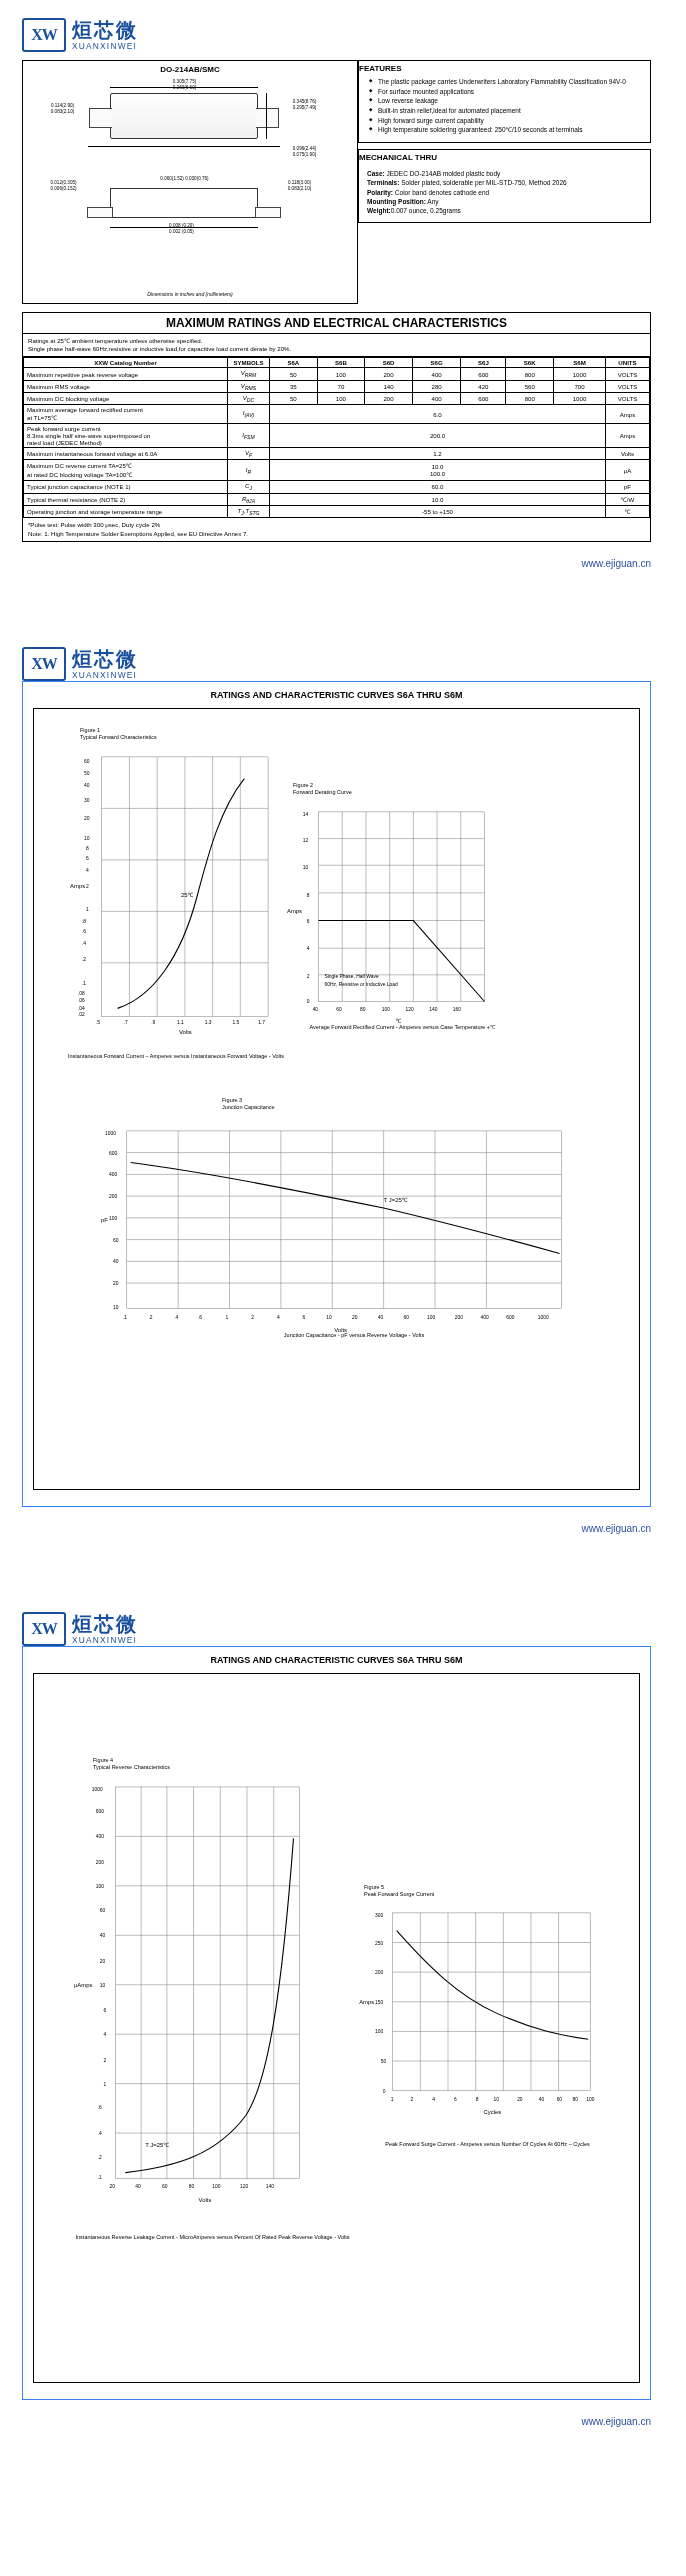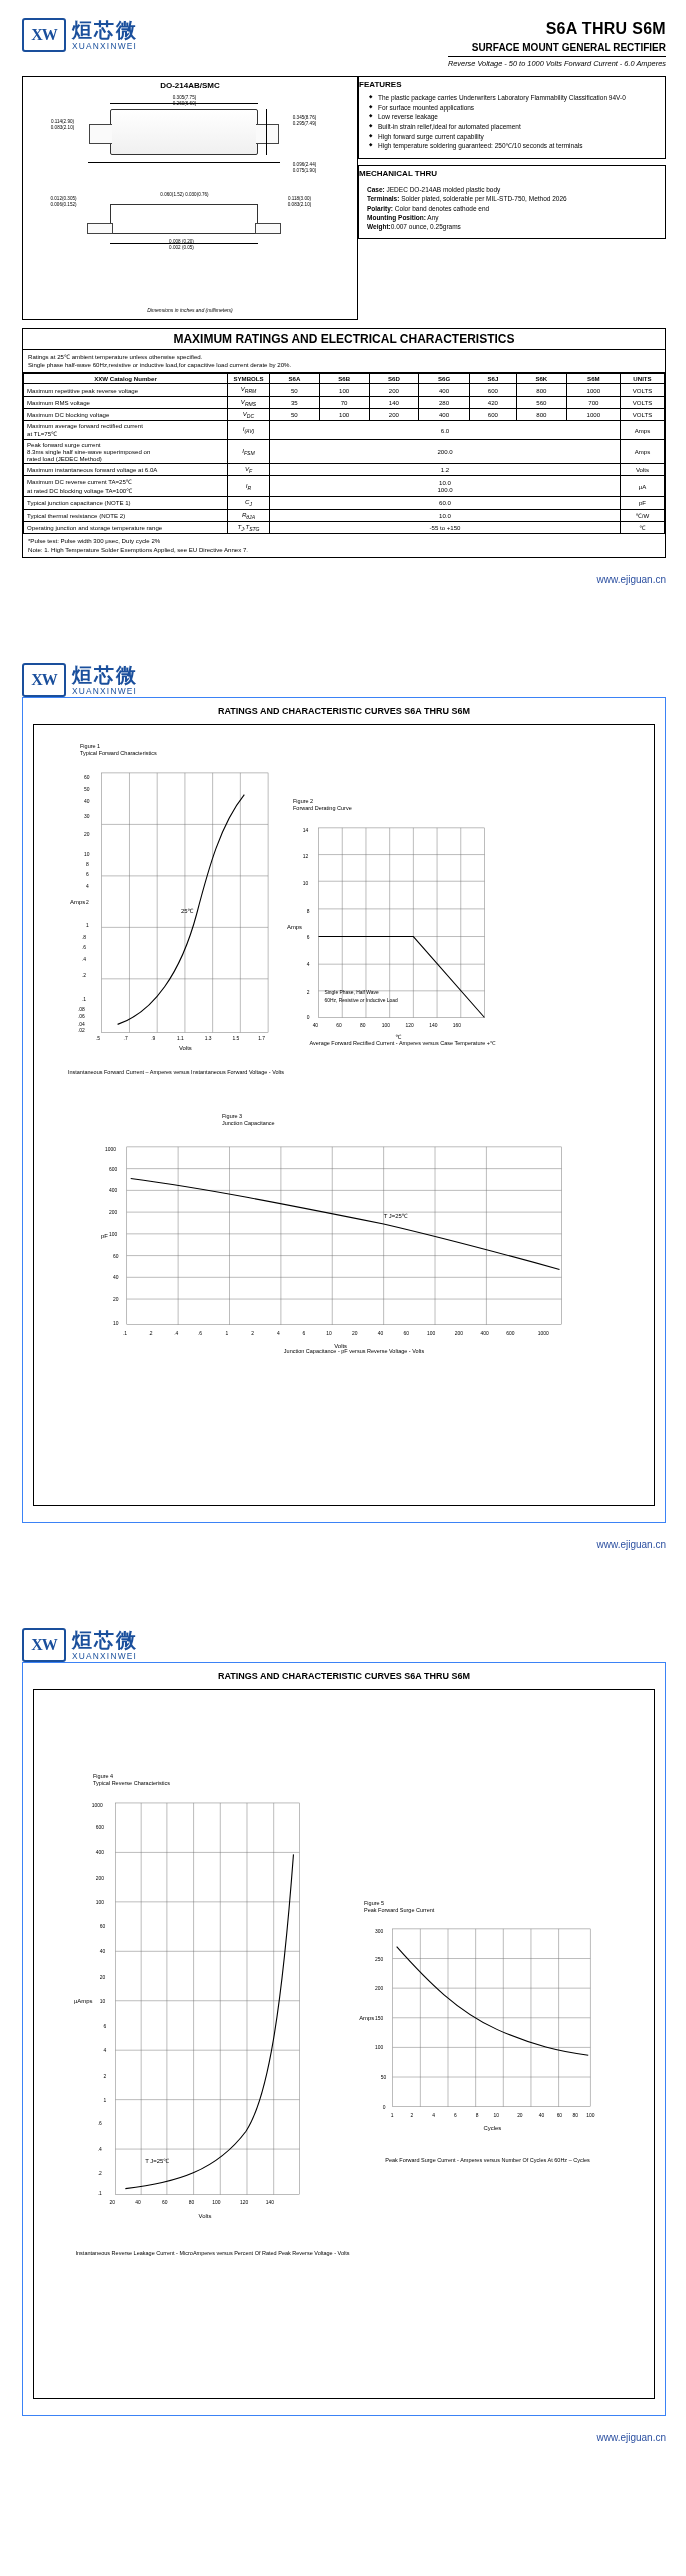--- a/index.html
+++ b/index.html
@@ -7,21 +7,21 @@
   body {
     width: 687px;
     background: #ffffff;
     font-family: "Liberation Sans", sans-serif;
     color: #000;
     font-size: 7px;
   }
   .page {
     width: 687px;
     position: relative;
-    padding: 18px 21px 10px 22px;
+    padding: 18px 36px 10px 22px;
   }
   
   .hdr { display:flex; align-items:flex-start; justify-content:space-between; }
   .logo-wrap { display:flex; align-items:center; gap:6px; }
   .logo-mark {
     width:44px; height:34px; border:2px solid #1a4f9c; border-radius:3px;
     display:flex; align-items:center; justify-content:center;
     color:#1a4f9c; font-weight:bold; font-size:16px; letter-spacing:-1px;
     font-family:"Liberation Serif", serif;
   }
@@ -101,26 +101,20 @@
 
 <div class="page">
 
   <div class="hdr">
     <div class="logo-wrap">
       <div class="logo-mark">XW</div>
       <div class="logo-text">
         <div class="logo-cn">烜芯微</div>
         <div class="logo-en">XUANXINWEI</div>
       </div>
-    </div>
-    <div class="hdr-right">
-      <div class="title-main">S6A THRU S6M</div>
-      <div class="title-sub">SURFACE MOUNT GENERAL RECTIFIER</div>
-      <div class="title-line"></div>
-      <div class="title-it">Reverse Voltage - 50 to 1000 Volts     Forward Current - 6.0 Amperes</div>
     </div>
   </div>
 
   <div class="row2">
 
     <div class="box box-left">
       <div class="box-title">DO-214AB/SMC</div>
       <div class="draw-area">
         <div class="pkg-top"></div>
         <div class="pkg-side"></div>

